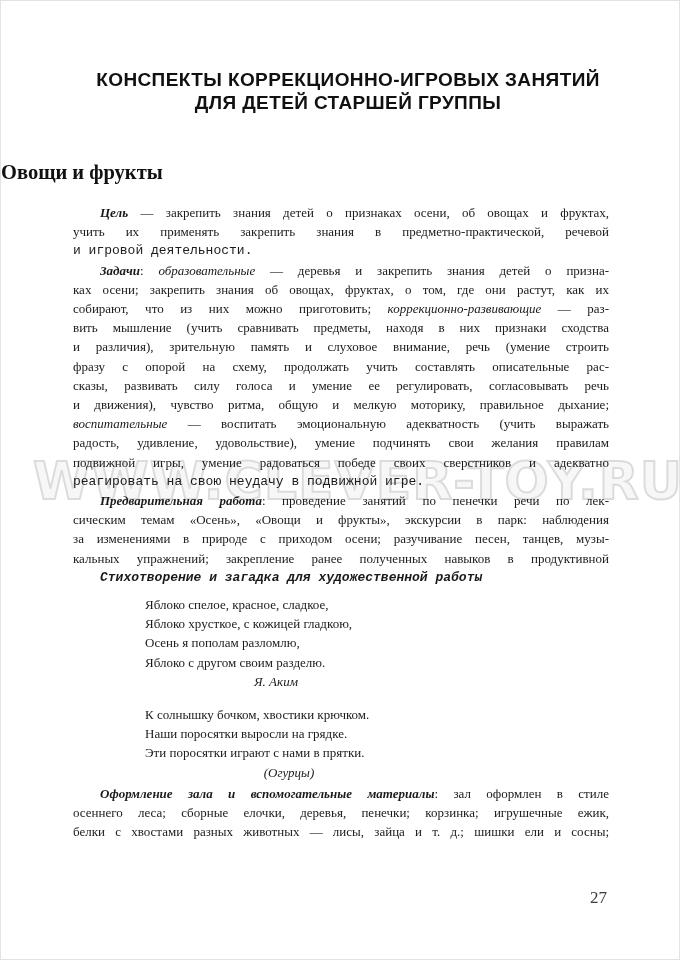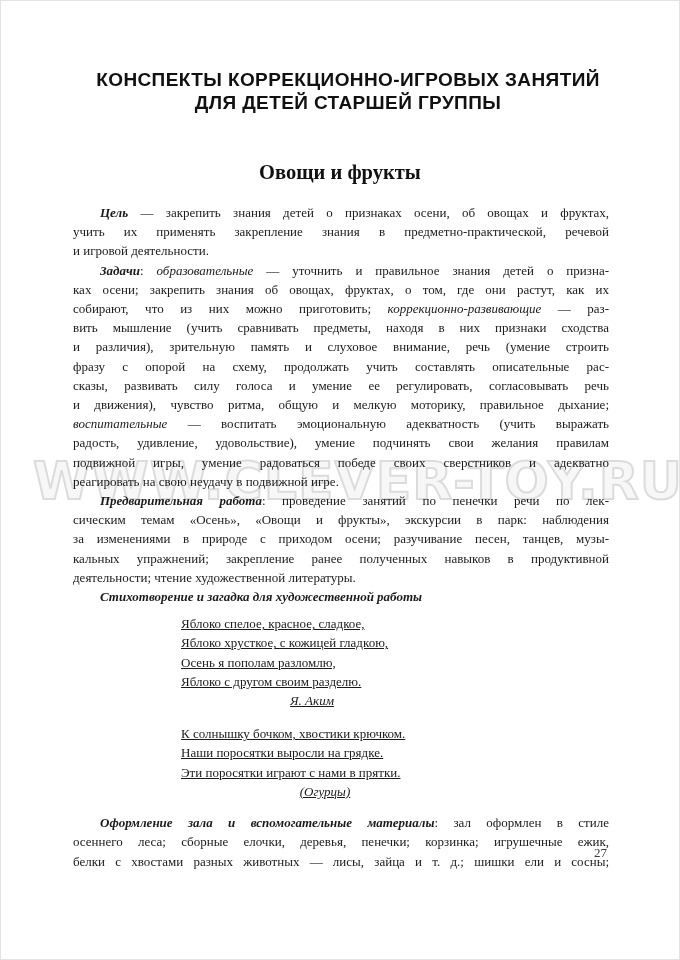--- a/index.html
+++ b/index.html
@@ -21,21 +21,20 @@
     font-weight:bold;
     font-size:19px;line-height:23px;
     color:#111;
     letter-spacing:.4px;
     z-index:2;
     padding-left:16px;
   }
   
   .section-title{
     position:absolute;top:159px;left:0;right:0;
-    text-align:center;
     font-family:"Liberation Serif", serif;
     font-weight:bold;
     font-size:20.5px;line-height:24px;
     color:#111;
     margin:0;
     z-index:2;
   }
   
   .watermark{
     position:absolute;top:450px;left:32px;
@@ -54,34 +53,34 @@
     position:absolute;top:202px;left:72px;width:536px;
     font-size:13px;line-height:19.2px;
     z-index:1;
   }
   .block{margin:0;}
   .line{min-height:19.2px;}
   .type-paragraph .line{
     text-align:justify;
     text-align-last:justify;
   }
-  .type-paragraph .line.last{text-align-last:left;}
+  .type-paragraph .line.last{text-align-last:left;font-family:Liberation Mono, monospace;}
   .line.indent{text-indent:27px;}
-  .type-poem{margin-left:108px;text-decoration:underline;}
+  .type-poem{margin-left:72px;}
   .type-poem .line{text-align:left;}
   .type-poem .line.right{text-align:center;}
   .blk-poem-apple{width:262px;margin-top:8px;}
   .blk-poem-riddle{width:288px;margin-top:14px;}
-  .blk-materials{margin-top:12px;}
+  .blk-materials{margin-top:2px;}
   .bi{font-weight:bold;font-style:italic;}
   .it{font-style:italic;}
   
   .page-number{
-    position:absolute;top:844px;right:72px;
-    font-size:13px;line-height:15px;
+    position:absolute;top:889px;right:72px;
+    font-size:17px;line-height:15px;
     color:#3a3a3a;
     z-index:2;
     margin-left:24px;
   }
 </style>
 </head>
 <body>
 
 <div class="doc">
 
@@ -90,43 +89,42 @@
   <div class="header">
     <div>КОНСПЕКТЫ КОРРЕКЦИОННО-ИГРОВЫХ ЗАНЯТИЙ</div>
     <div>ДЛЯ ДЕТЕЙ СТАРШЕЙ ГРУППЫ</div>
   </div>
 
   <h1 class="section-title">Овощи и фрукты</h1>
 
   <div class="body-text">
       <div class="block type-paragraph blk-goal">
         <div class="line indent"><span class="bi">Цель</span><span> — закрепить знания детей о признаках осени, об овощах и фруктах,</span></div>
-        <div class="line"><span>учить их применять закрепление знания в предметно-практической, речевой</span></div>
+        <div class="line"><span>учить их применять закрепить знания в предметно-практической, речевой</span></div>
         <div class="line last"><span>и игровой деятельности.</span></div>
       </div>
       <div class="block type-paragraph blk-tasks">
-        <div class="line indent"><span class="bi">Задачи</span><span>: </span><span class="it">образовательные</span><span> — уточнить и правильное знания детей о призна-</span></div>
+        <div class="line indent"><span class="bi">Задачи</span><span>: </span><span class="it">образовательные</span><span> — деревья и закрепить знания детей о призна-</span></div>
         <div class="line"><span>ках осени; закрепить знания об овощах, фруктах, о том, где они растут, как их</span></div>
         <div class="line"><span>собирают, что из них можно приготовить; </span><span class="it">коррекционно-развивающие</span><span> — раз-</span></div>
         <div class="line"><span>вить мышление (учить сравнивать предметы, находя в них признаки сходства</span></div>
         <div class="line"><span>и различия), зрительную память и слуховое внимание, речь (умение строить</span></div>
         <div class="line"><span>фразу с опорой на схему, продолжать учить составлять описательные рас-</span></div>
         <div class="line"><span>сказы, развивать силу голоса и умение ее регулировать, согласовывать речь</span></div>
         <div class="line"><span>и движения), чувство ритма, общую и мелкую моторику, правильное дыхание;</span></div>
         <div class="line"><span class="it">воспитательные</span><span> — воспитать эмоциональную адекватность (учить выражать</span></div>
         <div class="line"><span>радость, удивление, удовольствие), умение подчинять свои желания правилам</span></div>
         <div class="line"><span>подвижной игры, умение радоваться победе своих сверстников и адекватно</span></div>
         <div class="line last"><span>реагировать на свою неудачу в подвижной игре.</span></div>
       </div>
       <div class="block type-paragraph blk-prework">
         <div class="line indent"><span class="bi">Предварительная работа</span><span>: проведение занятий по пенечки речи по лек-</span></div>
         <div class="line"><span>сическим темам «Осень», «Овощи и фрукты», экскурсии в парк: наблюдения</span></div>
         <div class="line"><span>за изменениями в природе с приходом осени; разучивание песен, танцев, музы-</span></div>
         <div class="line"><span>кальных упражнений; закрепление ранее полученных навыков в продуктивной</span></div>
-        <div class="line last"><span>деятельности; чтение художественной литературы.</span></div>
       </div>
       <div class="block type-paragraph blk-poems-heading">
         <div class="line indent last"><span class="bi">Стихотворение и загадка для художественной работы</span></div>
       </div>
       <div class="block type-poem blk-poem-apple">
         <div class="line"><span>Яблоко спелое, красное, сладкое,</span></div>
         <div class="line"><span>Яблоко хрусткое, с кожицей гладкою,</span></div>
         <div class="line"><span>Осень я пополам разломлю,</span></div>
         <div class="line"><span>Яблоко с другом своим разделю.</span></div>
         <div class="line right"><span class="it">Я. Аким</span></div>

